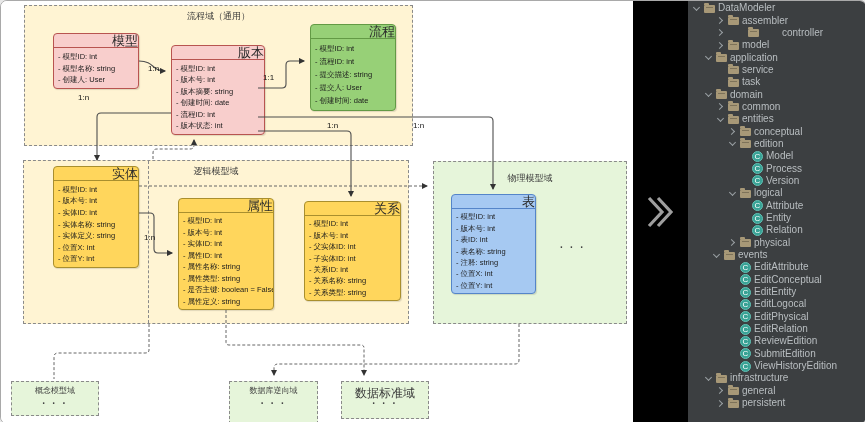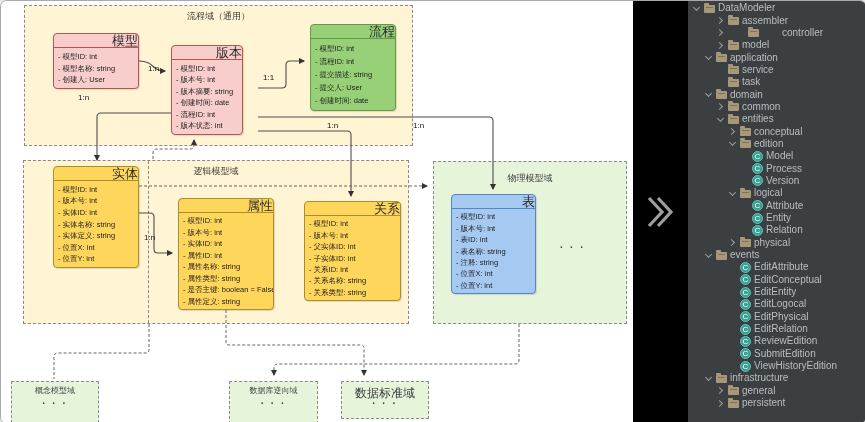--- a/index.html
+++ b/index.html
@@ -62,21 +62,21 @@
     <div class="dcontainer cream" style="left:22px;top:159px;width:386px;height:164px;">
       <div class="dtitle" style="padding-top:4px;">逻辑模型域</div>
       <div class="vdivider" style="left:124px;"></div>
     </div>
 
     <div class="dcontainer ltgreen" style="left:432px;top:160px;width:194px;height:163px;">
       <div class="dtitle" style="padding-top:10px;">物理模型域</div>
       <span class="ellipsis" style="left:126px;top:80px;">· · ·</span>
     </div>
 
-    <div class="dcontainer ltgreen" style="left:10px;top:380px;width:88px;height:42px;">
+    <div class="dcontainer ltgreen" style="left:10px;top:380px;width:88px;height:35px;">
       <div class="dtitle" style="padding-top:3px;font-size:8px;">概念模型域</div>
       <div class="bbox-ellipsis">· · ·</div>
     </div>
     <div class="dcontainer ltgreen" style="left:228px;top:380px;width:89px;height:48px;">
       <div class="dtitle" style="padding-top:3px;font-size:8px;">数据库逆向域</div>
       <div class="bbox-ellipsis">· · ·</div>
     </div>
     <div class="dcontainer ltgreen" style="left:340px;top:380px;width:88px;height:38px;">
       <div class="dtitle" style="padding-top:3px;font-size:12px;">数据标准域</div>
       <div class="bbox-ellipsis">· · ·</div>
@@ -84,21 +84,21 @@
 
     <div class="ebox pink" style="left:52px;top:32px;width:86px;height:56px;">
       <div class="ebox-title">模型</div>
       <div class="attrs">
           <div class="attr">- 模型ID: int</div>
           <div class="attr">- 模型名称: string</div>
           <div class="attr">- 创建人: User</div>
         </div>
     </div>
 
-    <div class="ebox pink" style="left:170px;top:44px;width:72px;height:90px;">
+    <div class="ebox pink" style="left:170px;top:44px;width:94px;height:90px;">
       <div class="ebox-title">版本</div>
       <div class="attrs">
           <div class="attr">- 模型ID: int</div>
           <div class="attr">- 版本号: int</div>
           <div class="attr">- 版本摘要: string</div>
           <div class="attr">- 创建时间: date</div>
           <div class="attr">- 流程ID: int</div>
           <div class="attr">- 版本状态: int</div>
         </div>
     </div>
@@ -298,73 +298,73 @@
       <div class="trow" style="padding-left: 52px;">
         <span class="chev none"></span>
         <span class="ticon class">C</span>
         <span class="tlabel">Relation</span>
       </div>
       <div class="trow" style="padding-left: 40px;">
         <span class="chev collapsed"></span>
         <span class="ticon folder"></span>
         <span class="tlabel">physical</span>
       </div>
+      <div class="trow" style="padding-left: 24px;">
+        <span class="chev expanded"></span>
+        <span class="ticon folder"></span>
+        <span class="tlabel">events</span>
+      </div>
+      <div class="trow" style="padding-left: 40px;">
+        <span class="chev none"></span>
+        <span class="ticon class">C</span>
+        <span class="tlabel">EditAttribute</span>
+      </div>
+      <div class="trow" style="padding-left: 40px;">
+        <span class="chev none"></span>
+        <span class="ticon class">C</span>
+        <span class="tlabel">EditConceptual</span>
+      </div>
+      <div class="trow" style="padding-left: 40px;">
+        <span class="chev none"></span>
+        <span class="ticon class">C</span>
+        <span class="tlabel">EditEntity</span>
+      </div>
+      <div class="trow" style="padding-left: 40px;">
+        <span class="chev none"></span>
+        <span class="ticon class">C</span>
+        <span class="tlabel">EditLogocal</span>
+      </div>
+      <div class="trow" style="padding-left: 40px;">
+        <span class="chev none"></span>
+        <span class="ticon class">C</span>
+        <span class="tlabel">EditPhysical</span>
+      </div>
+      <div class="trow" style="padding-left: 40px;">
+        <span class="chev none"></span>
+        <span class="ticon class">C</span>
+        <span class="tlabel">EditRelation</span>
+      </div>
+      <div class="trow" style="padding-left: 40px;">
+        <span class="chev none"></span>
+        <span class="ticon class">C</span>
+        <span class="tlabel">ReviewEdition</span>
+      </div>
+      <div class="trow" style="padding-left: 40px;">
+        <span class="chev none"></span>
+        <span class="ticon class">C</span>
+        <span class="tlabel">SubmitEdition</span>
+      </div>
+      <div class="trow" style="padding-left: 40px;">
+        <span class="chev none"></span>
+        <span class="ticon class">C</span>
+        <span class="tlabel">ViewHistoryEdition</span>
+      </div>
       <div class="trow" style="padding-left: 16px;">
         <span class="chev expanded"></span>
         <span class="ticon folder"></span>
-        <span class="tlabel">events</span>
-      </div>
-      <div class="trow" style="padding-left: 40px;">
-        <span class="chev none"></span>
-        <span class="ticon class">C</span>
-        <span class="tlabel">EditAttribute</span>
-      </div>
-      <div class="trow" style="padding-left: 40px;">
-        <span class="chev none"></span>
-        <span class="ticon class">C</span>
-        <span class="tlabel">EditConceptual</span>
-      </div>
-      <div class="trow" style="padding-left: 40px;">
-        <span class="chev none"></span>
-        <span class="ticon class">C</span>
-        <span class="tlabel">EditEntity</span>
-      </div>
-      <div class="trow" style="padding-left: 40px;">
-        <span class="chev none"></span>
-        <span class="ticon class">C</span>
-        <span class="tlabel">EditLogocal</span>
-      </div>
-      <div class="trow" style="padding-left: 40px;">
-        <span class="chev none"></span>
-        <span class="ticon class">C</span>
-        <span class="tlabel">EditPhysical</span>
-      </div>
-      <div class="trow" style="padding-left: 40px;">
-        <span class="chev none"></span>
-        <span class="ticon class">C</span>
-        <span class="tlabel">EditRelation</span>
-      </div>
-      <div class="trow" style="padding-left: 40px;">
-        <span class="chev none"></span>
-        <span class="ticon class">C</span>
-        <span class="tlabel">ReviewEdition</span>
-      </div>
-      <div class="trow" style="padding-left: 40px;">
-        <span class="chev none"></span>
-        <span class="ticon class">C</span>
-        <span class="tlabel">SubmitEdition</span>
-      </div>
-      <div class="trow" style="padding-left: 40px;">
-        <span class="chev none"></span>
-        <span class="ticon class">C</span>
-        <span class="tlabel">ViewHistoryEdition</span>
-      </div>
-      <div class="trow" style="padding-left: 16px;">
-        <span class="chev expanded"></span>
-        <span class="ticon folder"></span>
         <span class="tlabel">infrastructure</span>
       </div>
       <div class="trow" style="padding-left: 28px;">
         <span class="chev collapsed"></span>
         <span class="ticon folder"></span>
         <span class="tlabel">general</span>
       </div>
       <div class="trow" style="padding-left: 28px;">
         <span class="chev collapsed"></span>
         <span class="ticon folder"></span>

